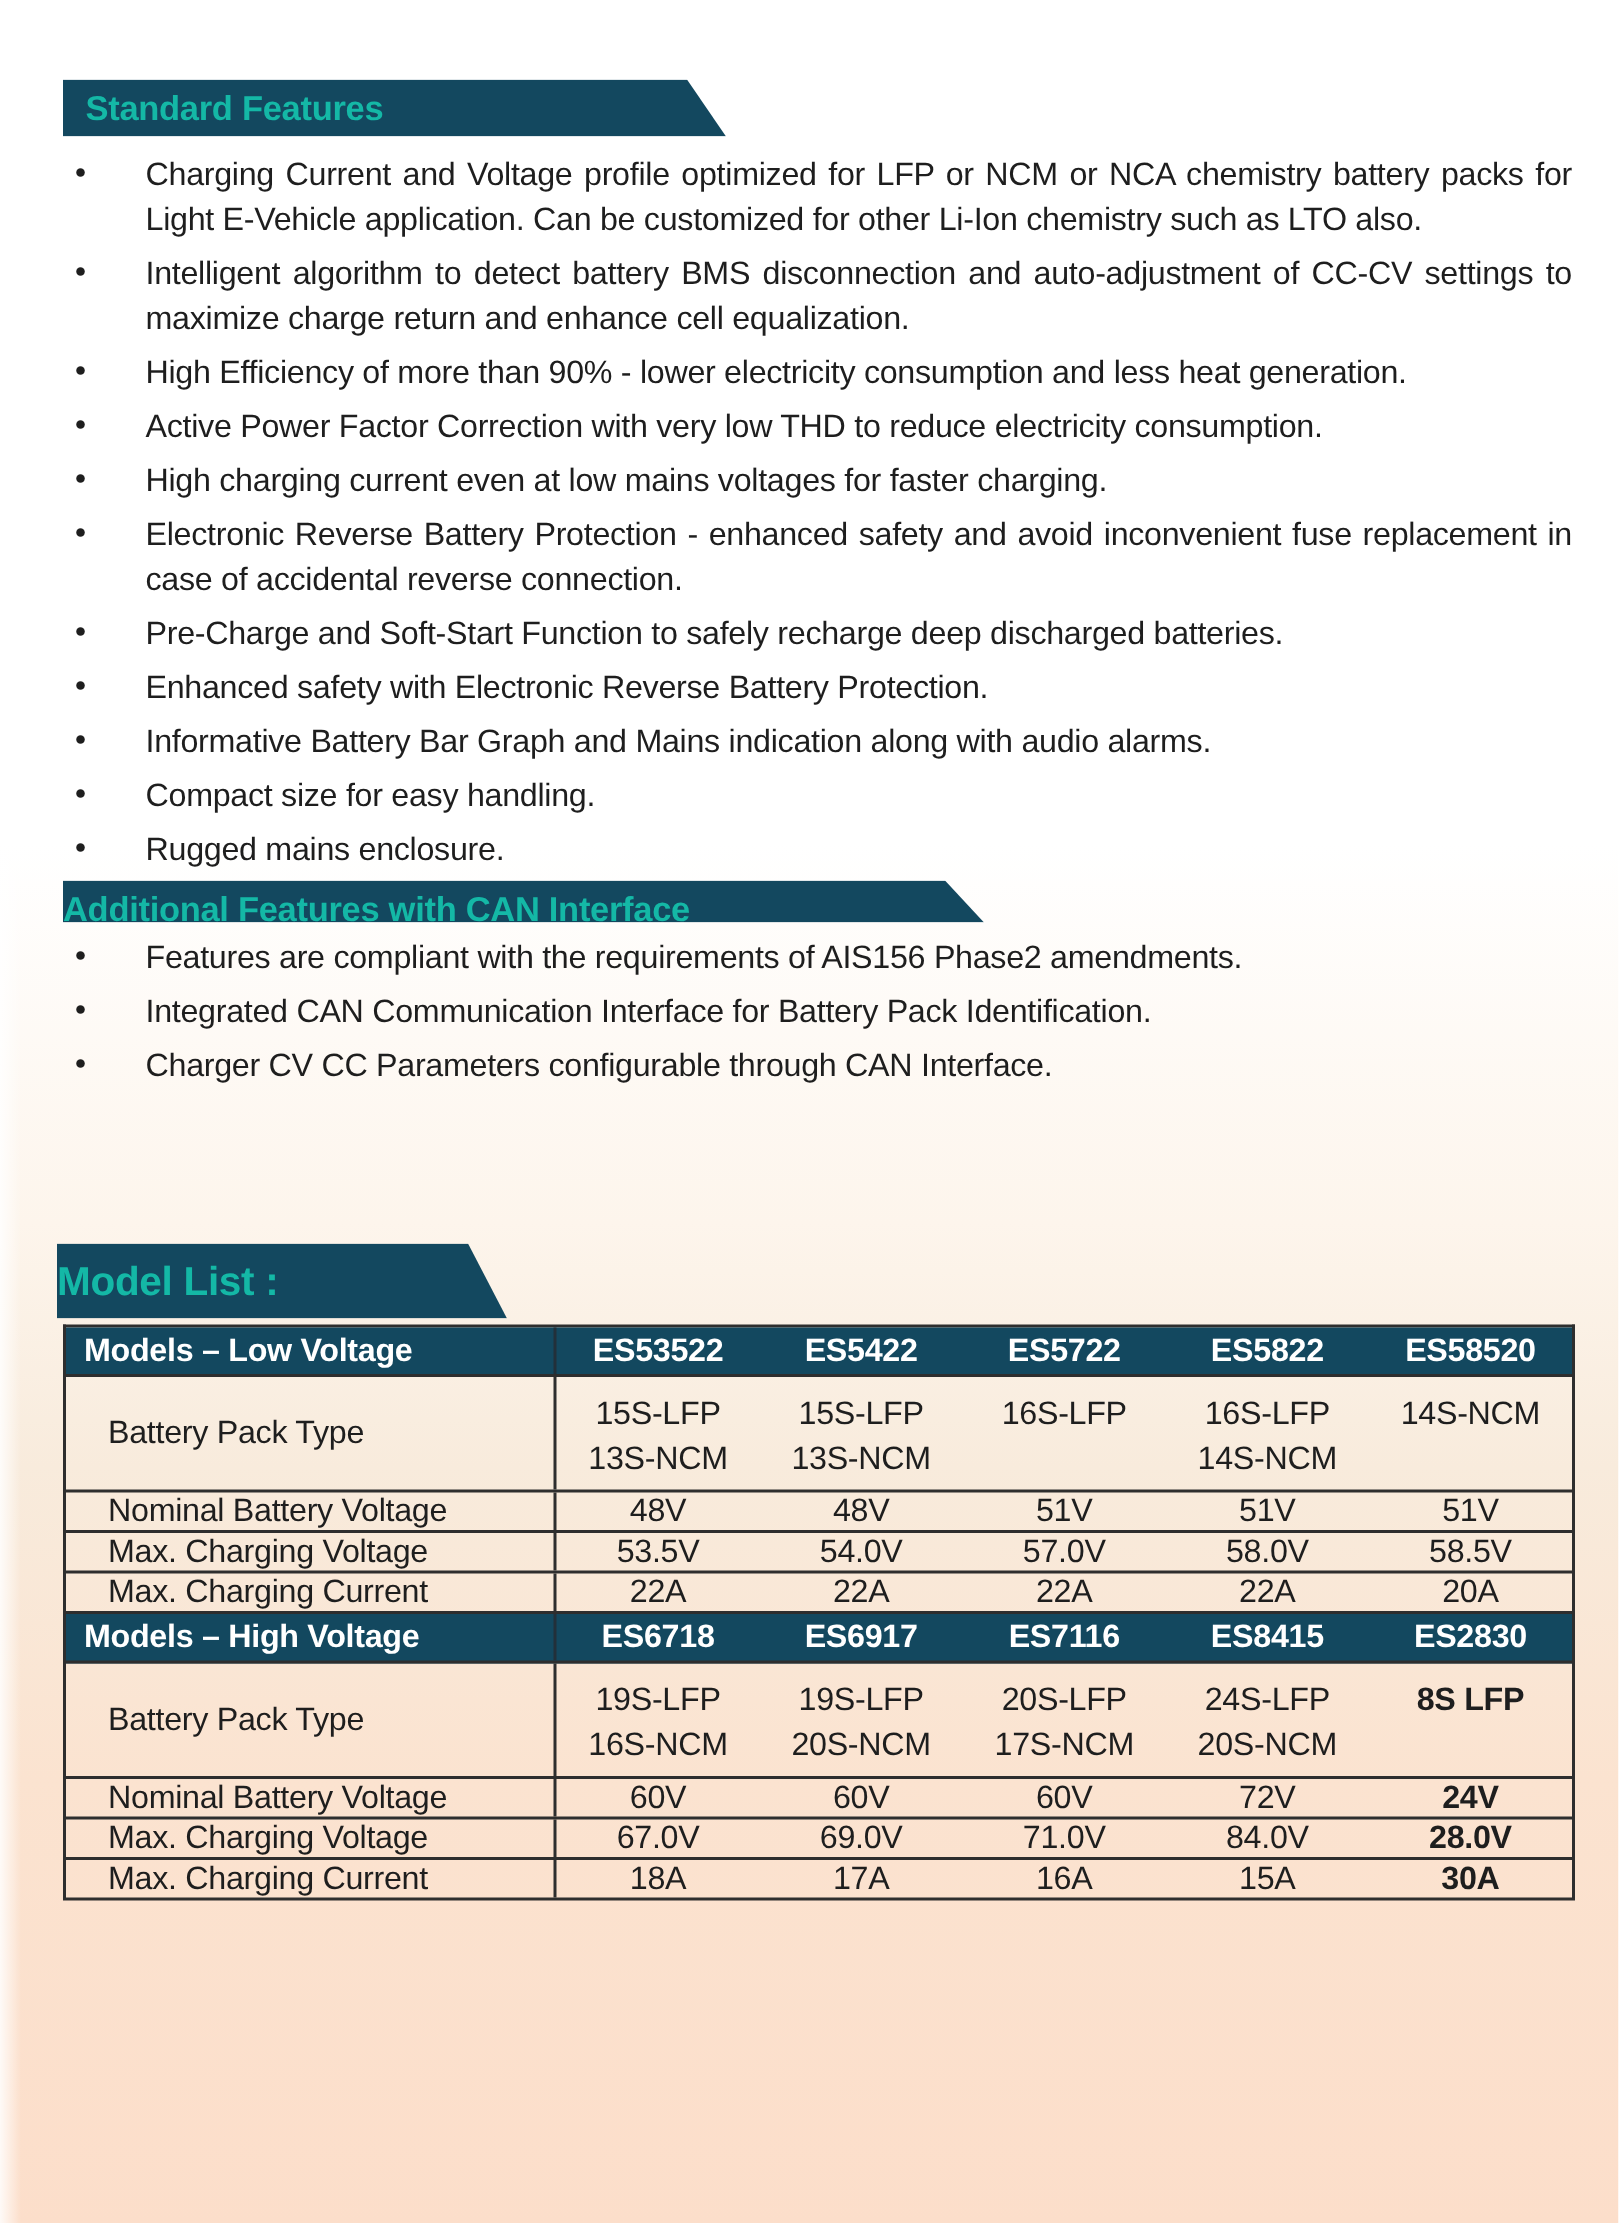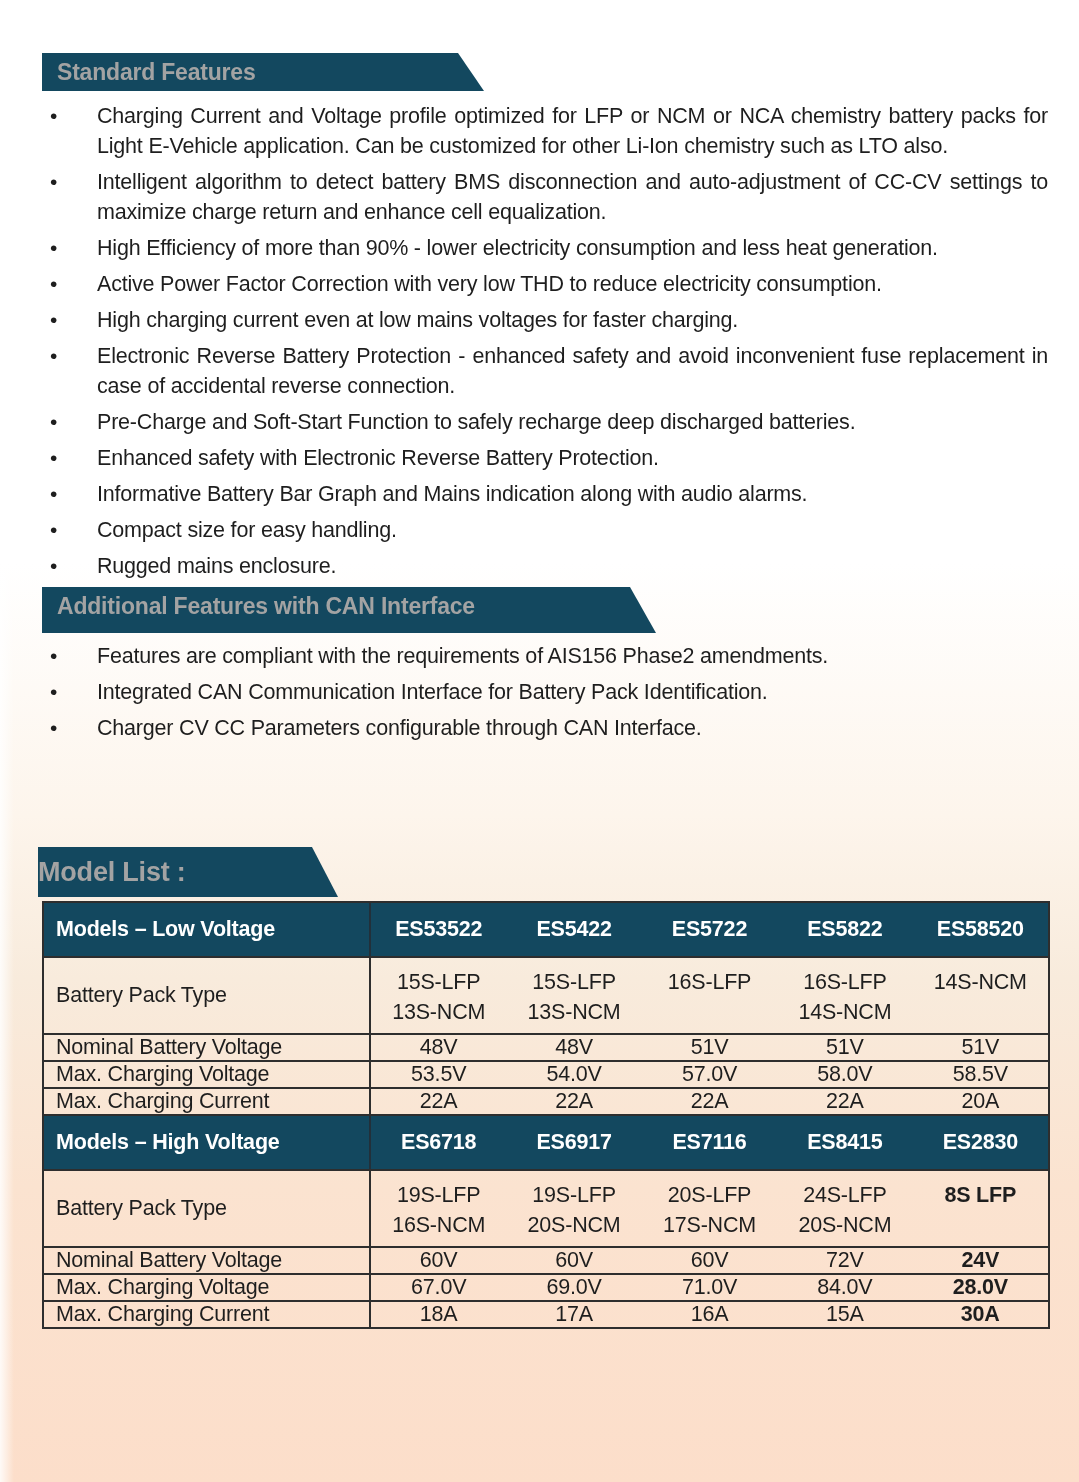--- a/index.html
+++ b/index.html
@@ -22,27 +22,27 @@
     content: "";
     position: absolute; left: 0; top: 0; bottom: 0; width: 14px;
     background: linear-gradient(90deg, rgba(255,255,255,0.85), rgba(255,255,255,0));
     pointer-events: none;
   }
 
   .content { position: relative; padding: 53px 31px 0 42px; }
 
   .banner {
     background: #13485f;
-    color: #a3a3a3;
+    color: #14b8a6;
     font-weight: bold;
     clip-path: polygon(0 0, calc(100% - 26px) 0, 100% 100%, 0 100%);
     letter-spacing: -0.2px;
   }
   .banner-standard   { width: 442px; height: 38px; line-height: 38px; font-size: 23px; padding-left: 15px; }
-  .banner-additional { width: 614px; height: 46px; line-height: 38px; font-size: 23px; padding-left: 15px; margin-top: 4px; }
+  .banner-additional { width: 614px; height: 28px; line-height: 38px; font-size: 23px; margin-top: 4px; }
   .banner-model      { width: 300px; height: 50px; line-height: 50px; font-size: 27px; margin-top: 104px; margin-left: -4px; }
 
   .bullet-list { margin-top: 10px; }
   .b-item { position: relative; margin-bottom: 6px; }
   .b-dot  {
     position: absolute; left: 8px; top: 0;
     font-size: 21px; line-height: 30px; color: #1e1e1e;
   }
   .b-text {
     margin-left: 55px; margin-right: 0;
@@ -56,26 +56,26 @@
     width: 1008px;
     border: 2px solid #2e2e2e;
     border-bottom: none;
   }
   .t-row {
     display: grid;
     grid-template-columns: 327px repeat(5, 1fr);
     border-bottom: 2px solid #2e2e2e;
   }
   .t-row > div { display: flex; align-items: center; }
-  .t-head { background: #13485f; color: #ffffff; font-weight: bold; height: 55px; }
+  .t-head { background: #13485f; color: #ffffff; font-weight: bold; height: 33px; }
   .t-head .t-label { border-right: 2px solid #22303a; }
   .t-head div { font-size: 21.5px; justify-content: center; letter-spacing: -0.2px; }
   .t-head .t-label { justify-content: flex-start; padding-left: 12px; }
 
-  .t-label { padding-left: 12px; font-size: 21.5px; border-right: 2px solid #2e2e2e; letter-spacing: -0.2px; }
+  .t-label { padding-left: 28px; font-size: 21.5px; border-right: 2px solid #2e2e2e; letter-spacing: -0.2px; }
   .t-val   { justify-content: center; font-size: 21.5px; letter-spacing: -0.2px; }
   .t-plain { height: 27px; }
 
   .t-battery { min-height: 77px; }
   .t-battery .t-val { align-items: flex-start; padding-top: 9px; }
   .t-battery .lines { display: inline-block; text-align: center; line-height: 30px; }
   .t-battery .lines span { display: block; min-height: 0; }
 
   .em { font-weight: bold; }
 

